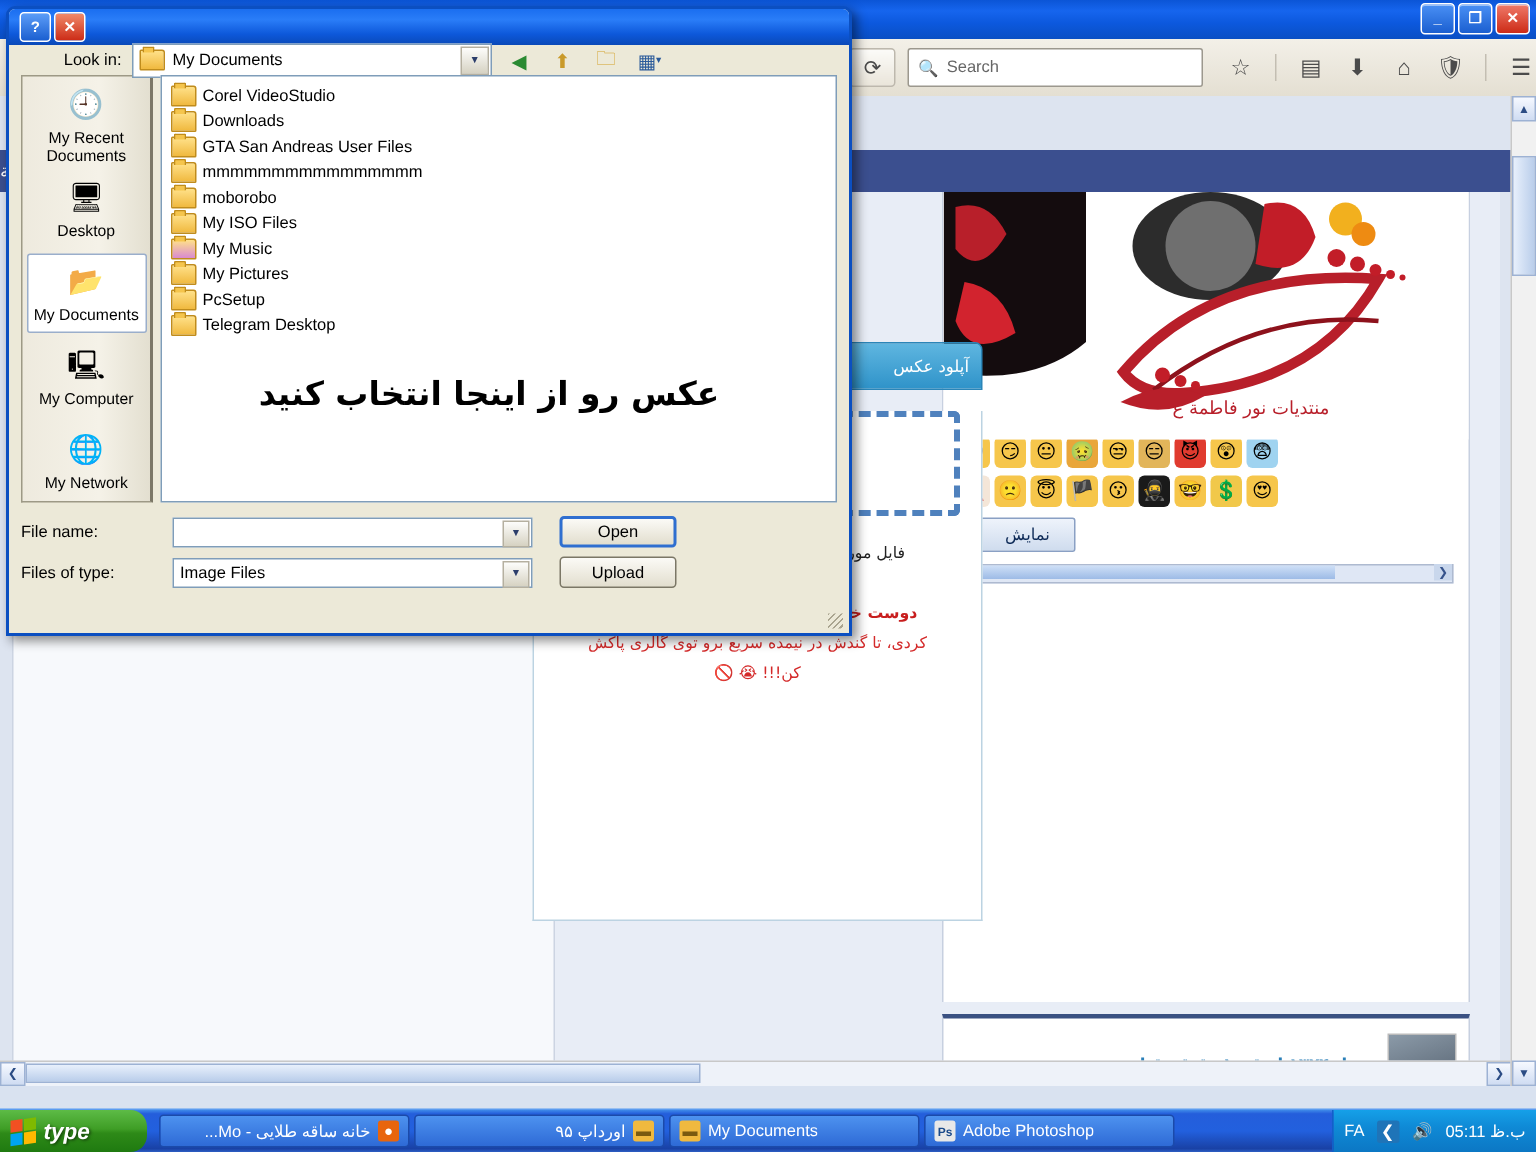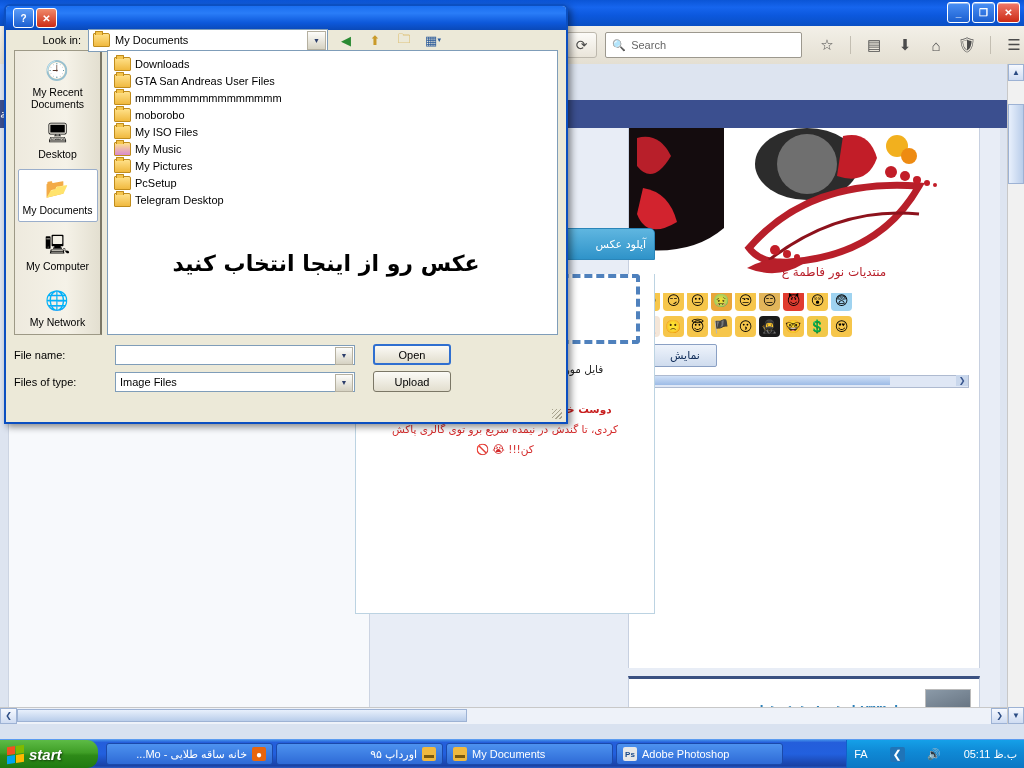--- a/index.html
+++ b/index.html
@@ -271,21 +271,21 @@
   .task{
     width:167px;height:22px;box-sizing:border-box;
     background:linear-gradient(180deg,#4d92ef,#2e6ad6);
     border:1px solid #1b4aaa;border-radius:3px;
     display:flex;align-items:center;gap:5px;padding:0 6px;
     color:#fff;font-size:11px;overflow:hidden;white-space:nowrap;
   }
   .task .ti{width:14px;height:14px;flex:0 0 auto;border-radius:2px;display:flex;align-items:center;justify-content:center;font-size:10px;}
   .task .tl{overflow:hidden;text-overflow:ellipsis;}
   .tray{
-    height:28px;display:flex;align-items:center;gap:22px;padding:0 7px;
+    height:28px;display:flex;align-items:center;gap:8px;padding:0 7px;
     background:linear-gradient(180deg,#15a0e8 0%,#0f8ad6 40%,#0c77c4 100%);
     border-left:1px solid #1160c9;color:#fff;font-size:11px;
   }
   .tray .ti{width:15px;height:15px;display:flex;align-items:center;justify-content:center;font-size:11px;}
   .rtl{direction:rtl;}
 </style>
 </head>
 <body>
 
 <div id="firefox-window">
@@ -533,20 +533,24 @@
       </div>
       <div class="place">
         <div class="pi">🌐</div>
         <div>My Network</div>
       </div>
     </div>
 
     <div class="filelist">
       <div class="frow">
         <span class="folder-ic"></span>
+        <span>Corel VideoStudio</span>
+      </div>
+      <div class="frow">
+        <span class="folder-ic"></span>
         <span>Downloads</span>
       </div>
       <div class="frow">
         <span class="folder-ic"></span>
         <span>GTA San Andreas User Files</span>
       </div>
       <div class="frow">
         <span class="folder-ic"></span>
         <span>mmmmmmmmmmmmmmmm</span>
       </div>
@@ -601,21 +605,21 @@
 </div>
 
 <div id="taskbar">
   <div class="startbtn">
     <div class="winlogo">
         <i></i>
         <i></i>
         <i></i>
         <i></i>
       </div>
-    <span>start</span>
+    <span>type</span>
   </div>
   <div class="tasks">
     <div class="task rtl">
       <span class="ti" style="background:#e8650d;color:#fff">●</span>
       <span class="tl">خانه ساقه طلایی - Mo...</span>
     </div>
     <div class="task rtl">
       <span class="ti" style="background:#f0b93f;color:#7a5a10">▬</span>
       <span class="tl">اورداپ ۹۵</span>
     </div>

